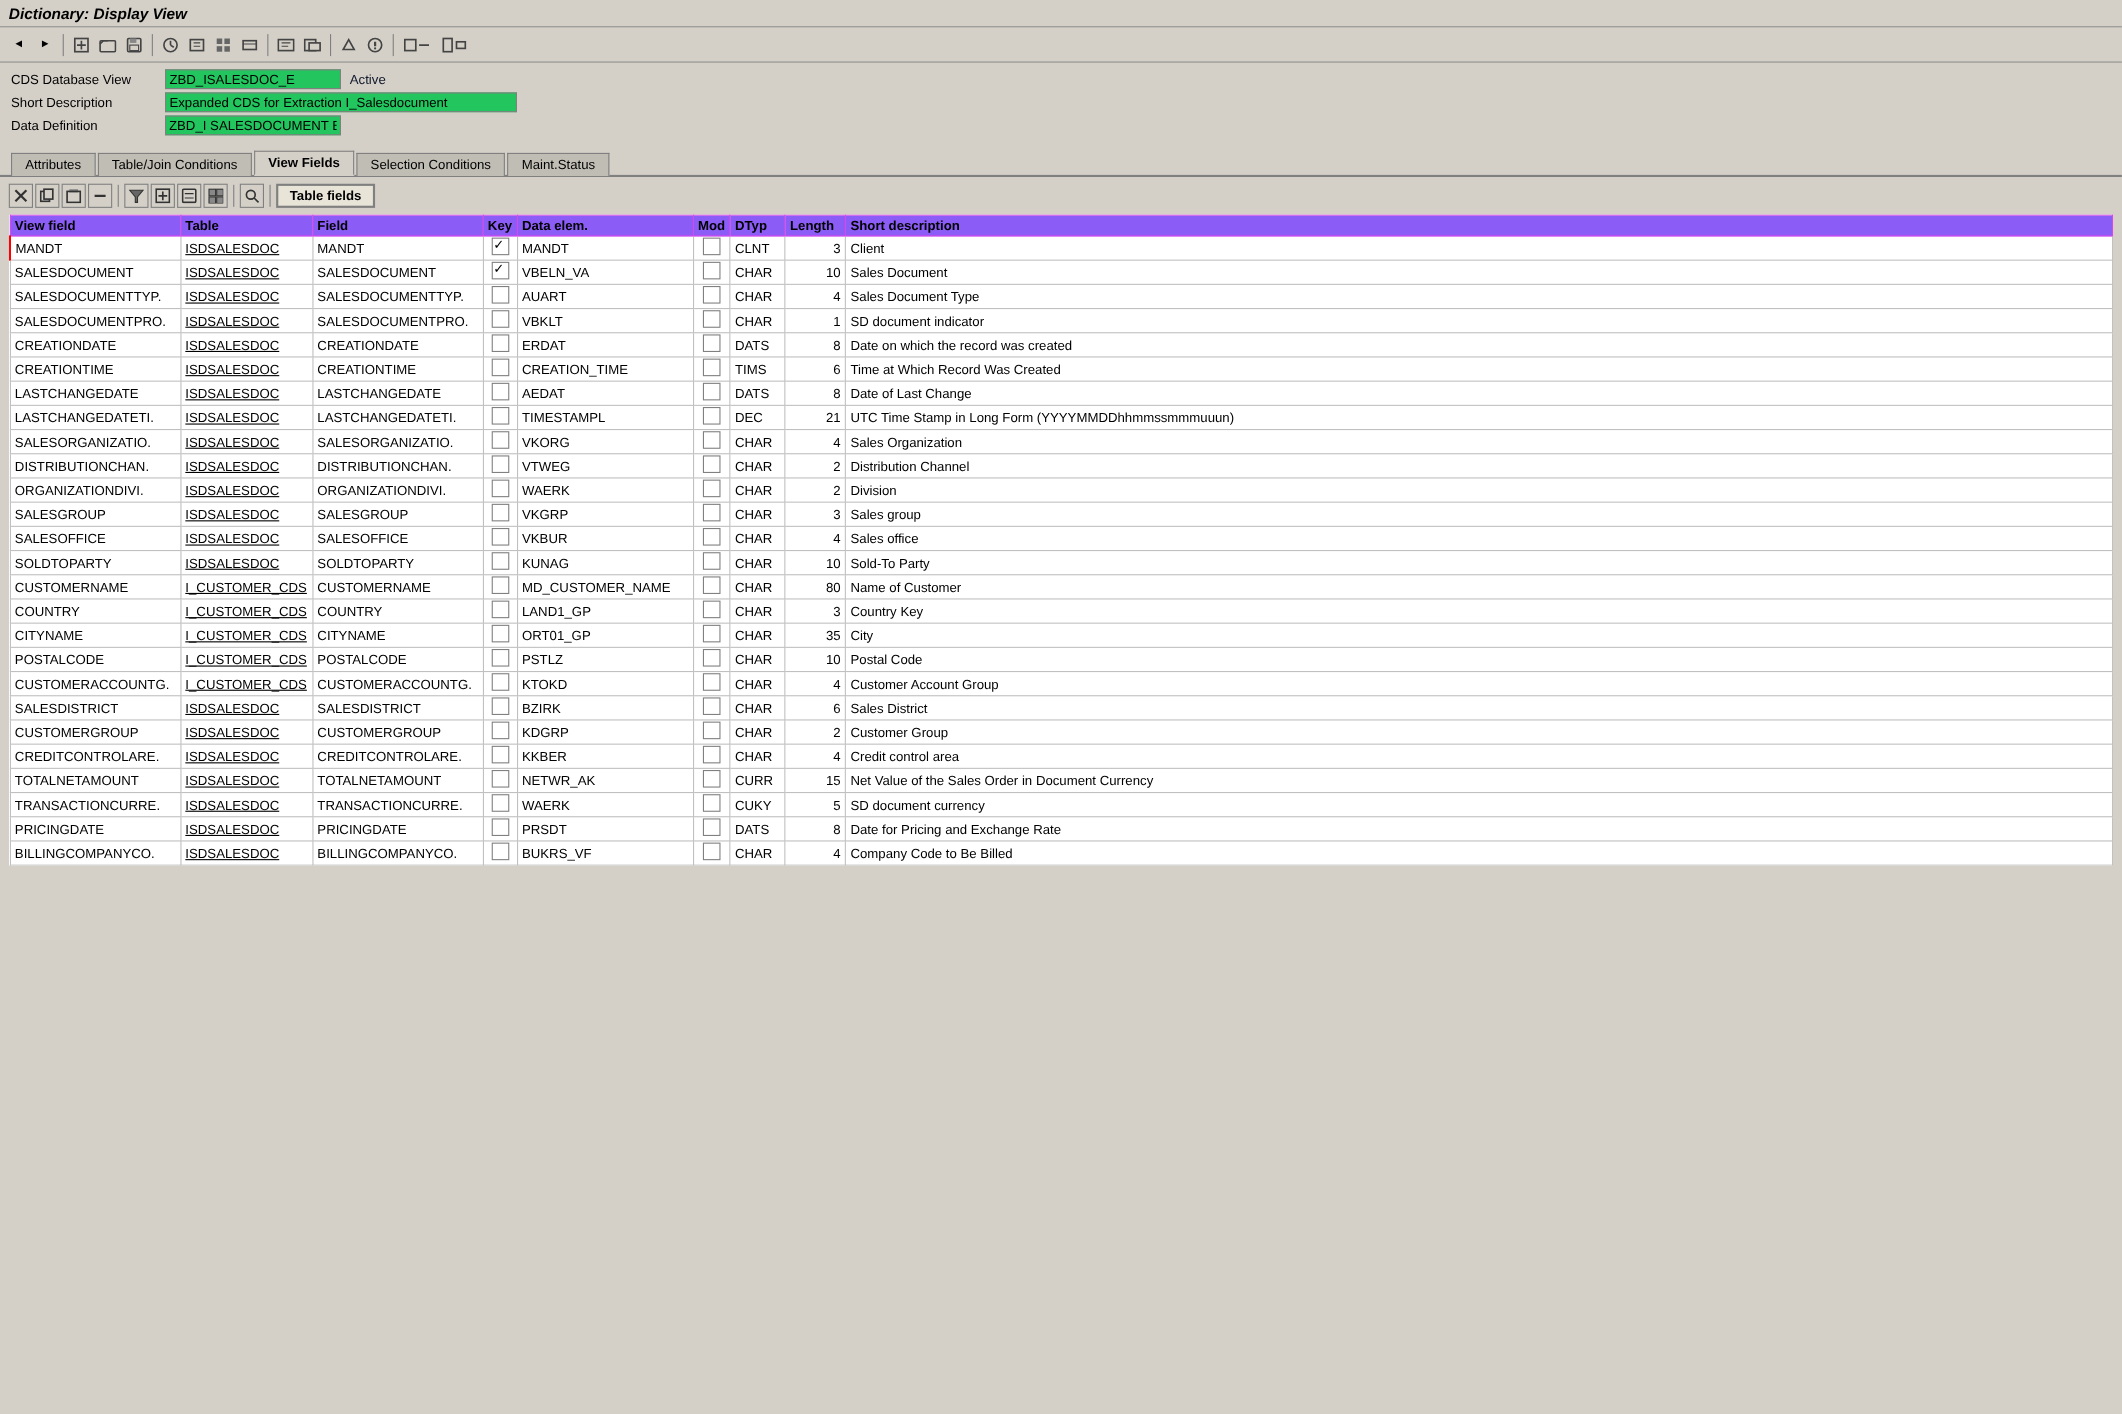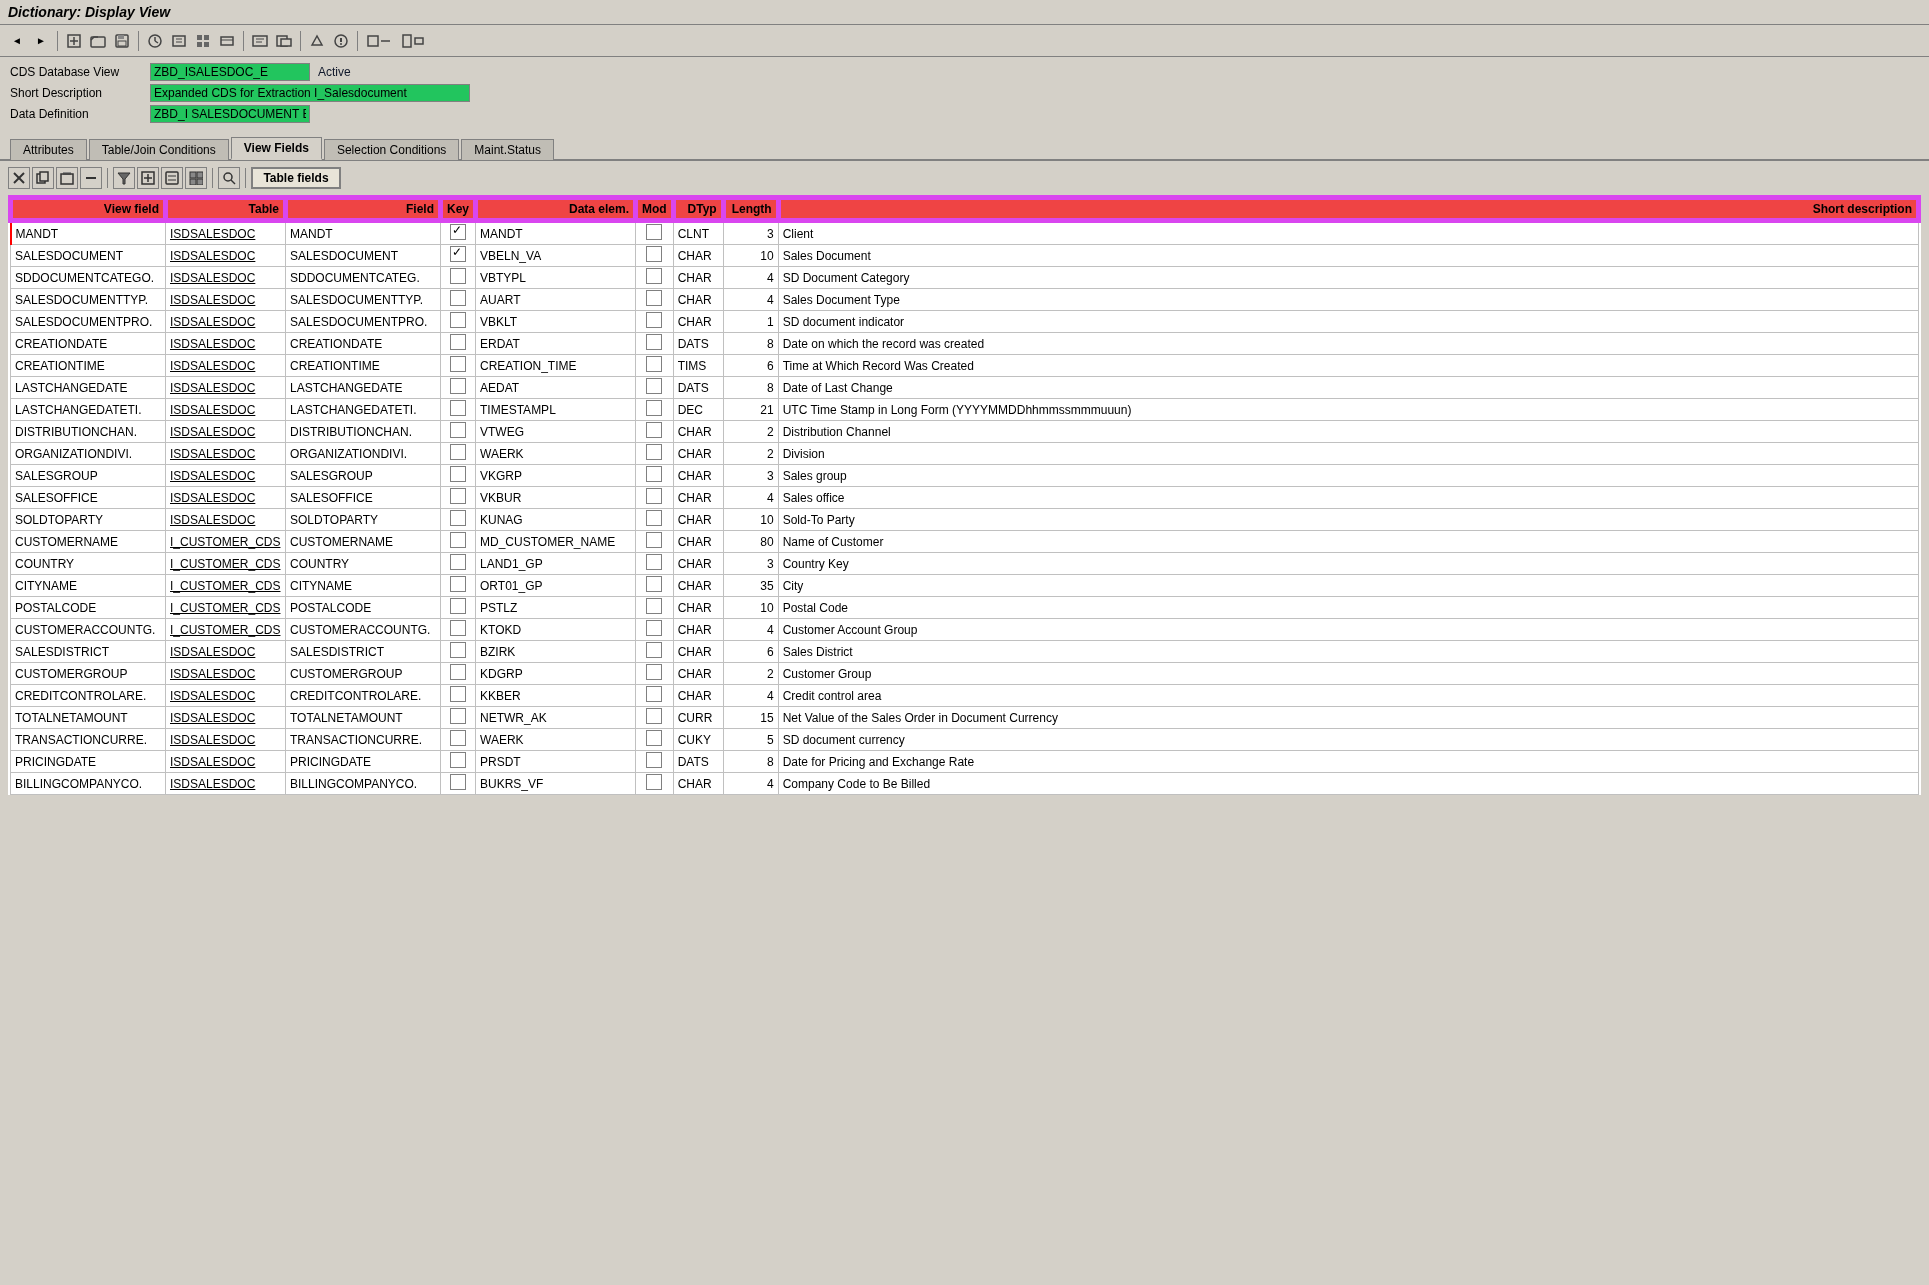--- a/index.html
+++ b/index.html
@@ -149,26 +149,26 @@
     .data-table {
       width: 100%;
       border-collapse: collapse;
       font-size: 12px;
       background: #fff;
     }
     .data-table thead tr {
       background: #d4d0c8;
     }
     .data-table thead th {
-      border: 5px solid #d946ef;
+      border: 1px solid #d946ef;
       padding: 2px 4px;
-      text-align: right;
+      text-align: left;
       font-weight: bold;
       white-space: nowrap;
-      background: #ef4444;
+      background: #8b5cf6;
     }
     .data-table tbody tr {
       background: #fff;
     }
     .data-table tbody td {
       border: 1px solid #c0c0c0;
       padding: 1px 4px;
       white-space: nowrap;
       height: 18px;
     }
@@ -441,31 +441,20 @@
       <td class="col-table"><span class="underline">ISDSALESDOC</span></td>
       <td class="col-field">SALESDOCUMENT</td>
       <td class="col-key" style="text-align:center;"><span class="checkbox-cell checked"></span></td>
       <td class="col-dataelem">VBELN_VA</td>
       <td class="col-mod" style="text-align:center;"><span class="checkbox-cell"></span></td>
       <td class="col-dtyp">CHAR</td>
       <td class="col-length" style="text-align:right;">10</td>
       <td class="col-shortdesc">Sales Document</td>
     </tr>
           <tr>
-      <td class="col-viewfield">SDDOCUMENTCATEGO.</td>
-      <td class="col-table"><span class="underline">ISDSALESDOC</span></td>
-      <td class="col-field">SDDOCUMENTCATEG.</td>
-      <td class="col-key" style="text-align:center;"><span class="checkbox-cell"></span></td>
-      <td class="col-dataelem">VBTYPL</td>
-      <td class="col-mod" style="text-align:center;"><span class="checkbox-cell"></span></td>
-      <td class="col-dtyp">CHAR</td>
-      <td class="col-length" style="text-align:right;">4</td>
-      <td class="col-shortdesc">SD Document Category</td>
-    </tr>
-          <tr>
       <td class="col-viewfield">SALESDOCUMENTTYP.</td>
       <td class="col-table"><span class="underline">ISDSALESDOC</span></td>
       <td class="col-field">SALESDOCUMENTTYP.</td>
       <td class="col-key" style="text-align:center;"><span class="checkbox-cell"></span></td>
       <td class="col-dataelem">AUART</td>
       <td class="col-mod" style="text-align:center;"><span class="checkbox-cell"></span></td>
       <td class="col-dtyp">CHAR</td>
       <td class="col-length" style="text-align:right;">4</td>
       <td class="col-shortdesc">Sales Document Type</td>
     </tr>
@@ -518,20 +507,31 @@
       <td class="col-table"><span class="underline">ISDSALESDOC</span></td>
       <td class="col-field">LASTCHANGEDATETI.</td>
       <td class="col-key" style="text-align:center;"><span class="checkbox-cell"></span></td>
       <td class="col-dataelem">TIMESTAMPL</td>
       <td class="col-mod" style="text-align:center;"><span class="checkbox-cell"></span></td>
       <td class="col-dtyp">DEC</td>
       <td class="col-length" style="text-align:right;">21</td>
       <td class="col-shortdesc">UTC Time Stamp in Long Form (YYYYMMDDhhmmssmmmuuun)</td>
     </tr>
           <tr>
+      <td class="col-viewfield">SALESORGANIZATIO.</td>
+      <td class="col-table"><span class="underline">ISDSALESDOC</span></td>
+      <td class="col-field">SALESORGANIZATIO.</td>
+      <td class="col-key" style="text-align:center;"><span class="checkbox-cell"></span></td>
+      <td class="col-dataelem">VKORG</td>
+      <td class="col-mod" style="text-align:center;"><span class="checkbox-cell"></span></td>
+      <td class="col-dtyp">CHAR</td>
+      <td class="col-length" style="text-align:right;">4</td>
+      <td class="col-shortdesc">Sales Organization</td>
+    </tr>
+          <tr>
       <td class="col-viewfield">DISTRIBUTIONCHAN.</td>
       <td class="col-table"><span class="underline">ISDSALESDOC</span></td>
       <td class="col-field">DISTRIBUTIONCHAN.</td>
       <td class="col-key" style="text-align:center;"><span class="checkbox-cell"></span></td>
       <td class="col-dataelem">VTWEG</td>
       <td class="col-mod" style="text-align:center;"><span class="checkbox-cell"></span></td>
       <td class="col-dtyp">CHAR</td>
       <td class="col-length" style="text-align:right;">2</td>
       <td class="col-shortdesc">Distribution Channel</td>
     </tr>

